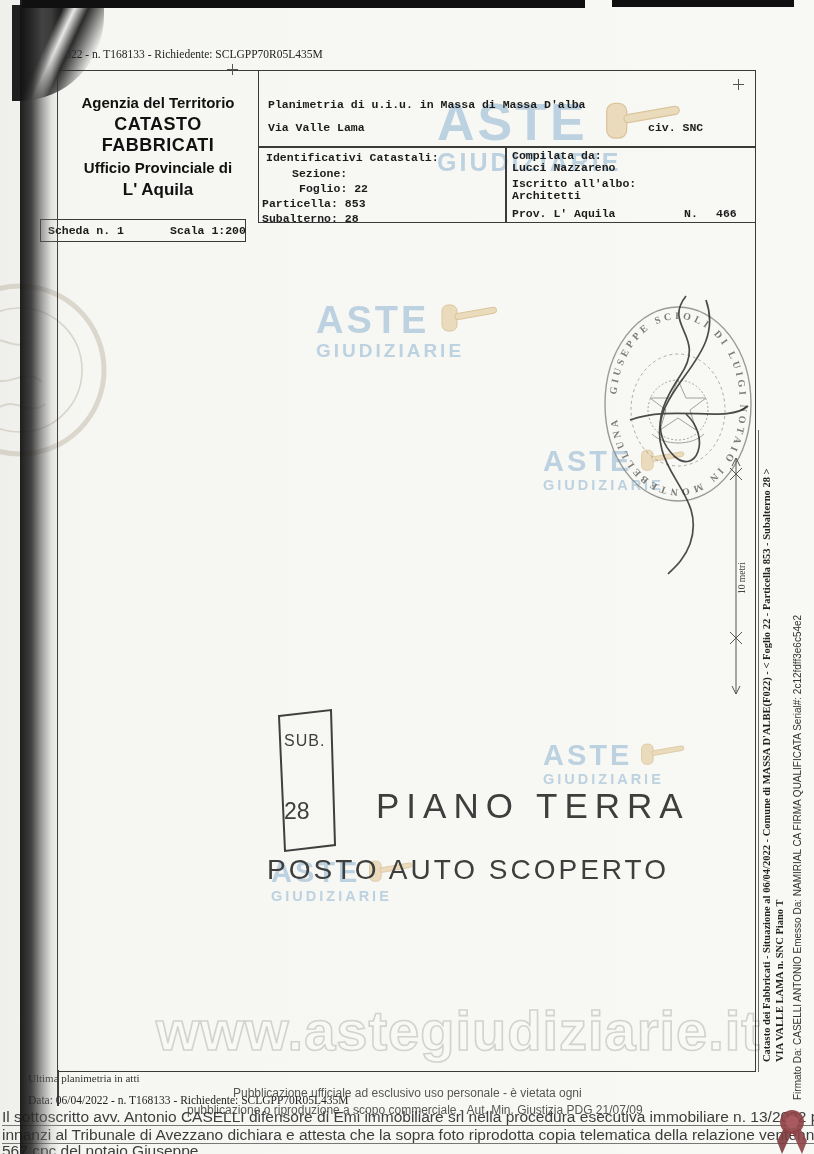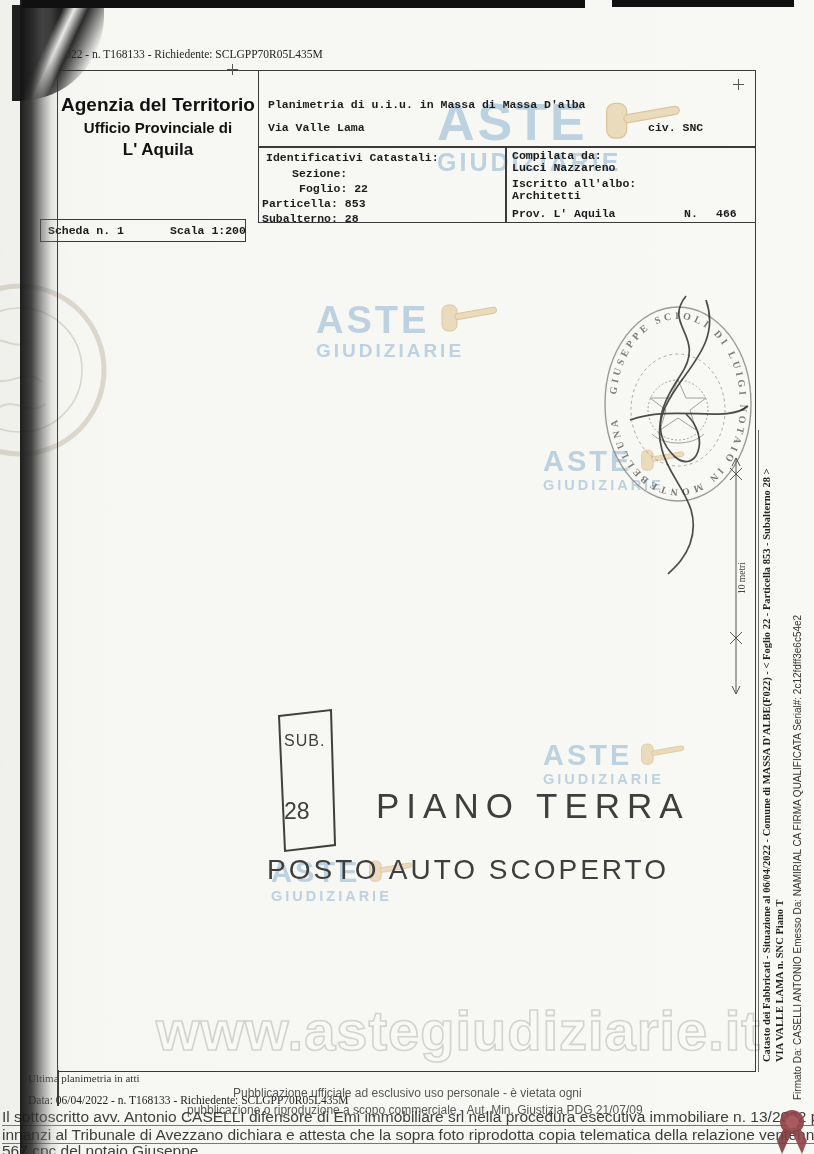--- a/index.html
+++ b/index.html
@@ -7,21 +7,21 @@
         background:linear-gradient(90deg,#efefec 0%,#f6f6f3 10%,#f8f8f5 100%);
         font-family:"Liberation Sans",sans-serif;color:#1d1d1b;}
   .abs{position:absolute;}
   .mono{position:absolute;font-family:"Liberation Mono","DejaVu Sans Mono",monospace;
         font-size:11.5px;font-weight:bold;color:#1c1c1c;white-space:pre;}
   .serif{position:absolute;font-family:"Liberation Serif","DejaVu Serif",serif;}
   .frame{position:absolute;border:1.5px solid #3a3a3a;}
   .line{position:absolute;background:#3a3a3a;}
   
   .agency{position:absolute;left:58px;top:94px;width:200px;text-align:center;font-weight:bold;color:#111;}
-  .agency .a1{font-size:19px;}
+  .agency .a1{font-size:15px;}
   .agency .a2{font-size:18px;letter-spacing:.5px;margin-top:3px;}
   .agency .a3{font-size:15px;margin-top:3px;}
   .agency .a4{font-size:17px;margin-top:4px;}
   
   .wm{position:absolute;z-index:2;opacity:.9;}
   .wm .r1{display:flex;align-items:flex-start;}
   .wm .aste{font-weight:bold;color:#b7cede;letter-spacing:3px;line-height:1;}
   .wm .giud{font-weight:bold;color:#b7cede;letter-spacing:3px;line-height:1;margin-top:2px;}
   .wm-xl .aste{font-size:52px;} .wm-xl .giud{font-size:25px;} .wm-xl svg{width:92px;height:48px;margin-left:6px;margin-top:2px;}
   .wm-lg .aste{font-size:38px;} .wm-lg .giud{font-size:19px;} .wm-lg svg{width:66px;height:36px;margin-left:5px;}
@@ -129,20 +129,21 @@
   <div class="mono" style="left:512px;top:177px;z-index:4;">Iscritto all'albo:</div>
   <div class="mono" style="left:512px;top:189px;z-index:4;">Architetti</div>
   <div class="mono" style="left:512px;top:207px;z-index:4;">Prov. L' Aquila</div>
   <div class="mono" style="left:684px;top:207px;z-index:4;">N.</div>
   <div class="mono" style="left:716px;top:207px;z-index:4;">466</div>
 
   <div class="serif" style="left:30px;top:48px;font-size:11.5px;color:#222;z-index:4;white-space:nowrap;">06/04/2022 - n. T168133 - Richiedente: SCLGPP70R05L435M</div>
 
   <div class="agency" style="z-index:4;">
     <div class="a1">Agenzia del Territorio</div>
+    <div class="a2">CATASTO FABBRICATI</div>
     <div class="a3">Ufficio Provinciale di</div>
     <div class="a4">L' Aquila</div>
   </div>
 
   <div class="frame" style="left:40px;top:219px;width:204px;height:21px;z-index:3;"></div>
   <div class="mono" style="left:48px;top:224px;z-index:4;">Scheda n. 1</div>
   <div class="mono" style="left:142px;top:224px;z-index:4;margin-left:28px;">Scala 1:200</div>
 
   <div class="cross" style="left:227px;top:64px;"></div>
   <div class="cross" style="left:733px;top:79px;"></div>

